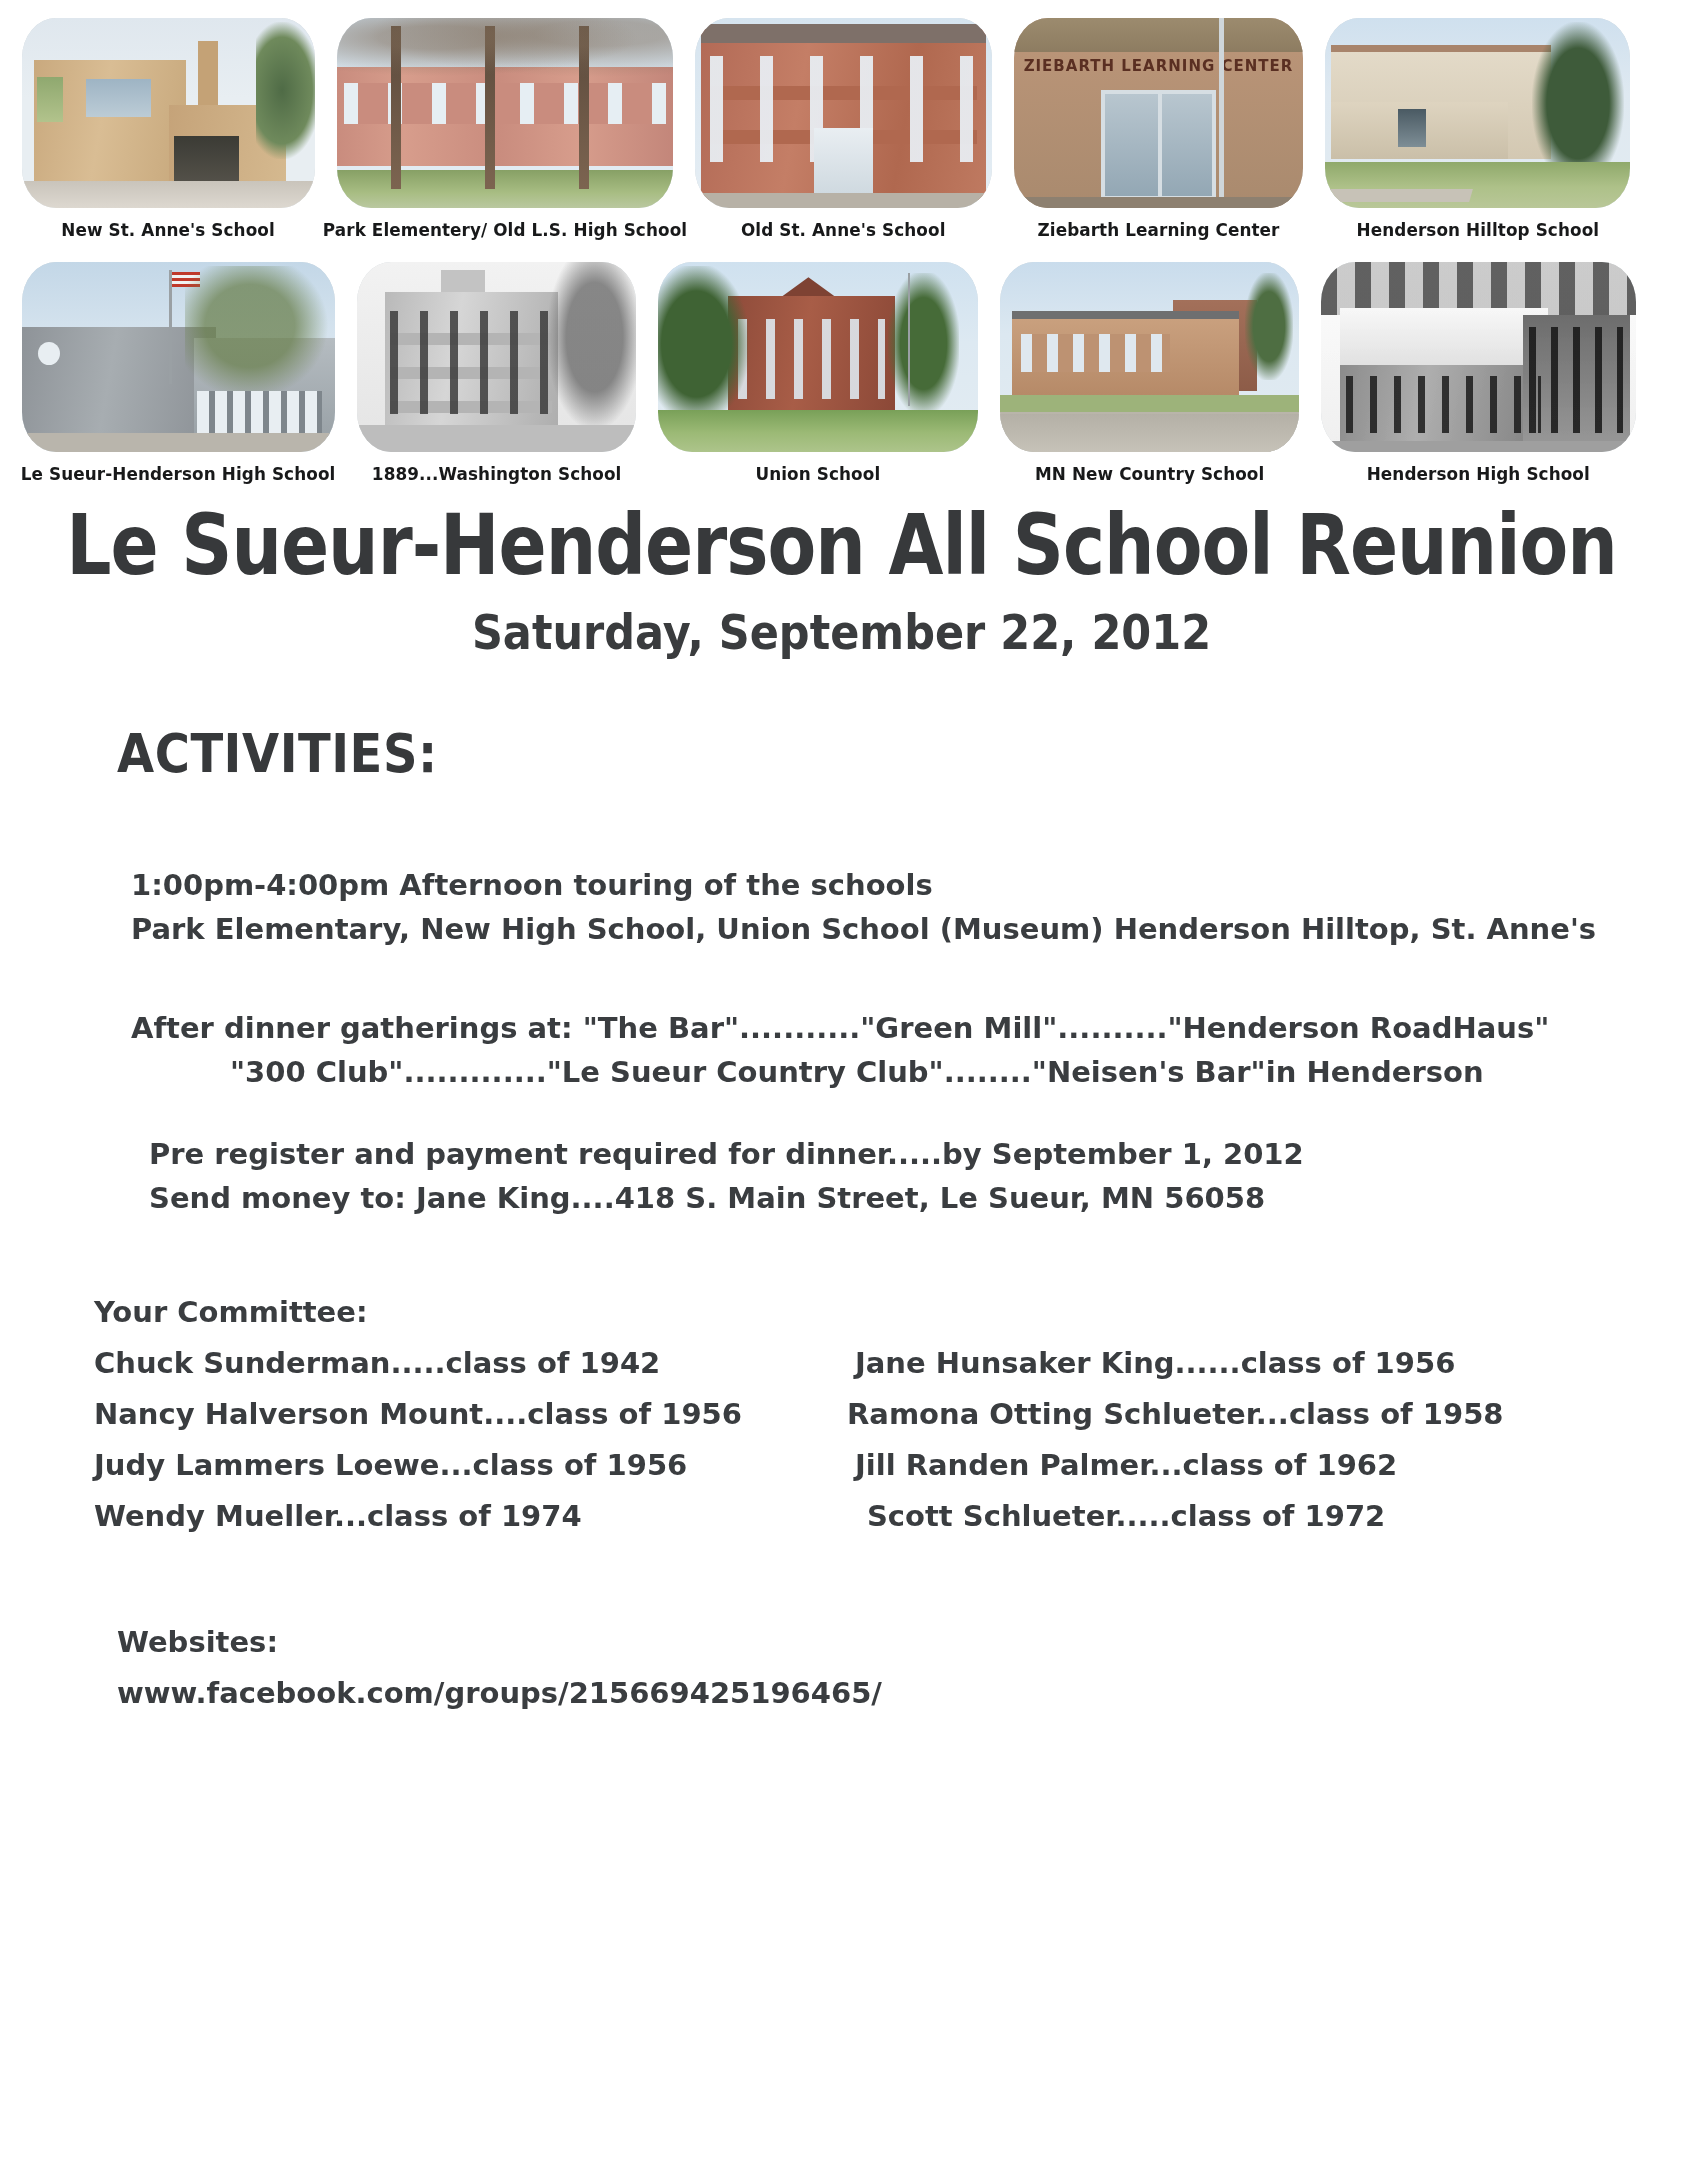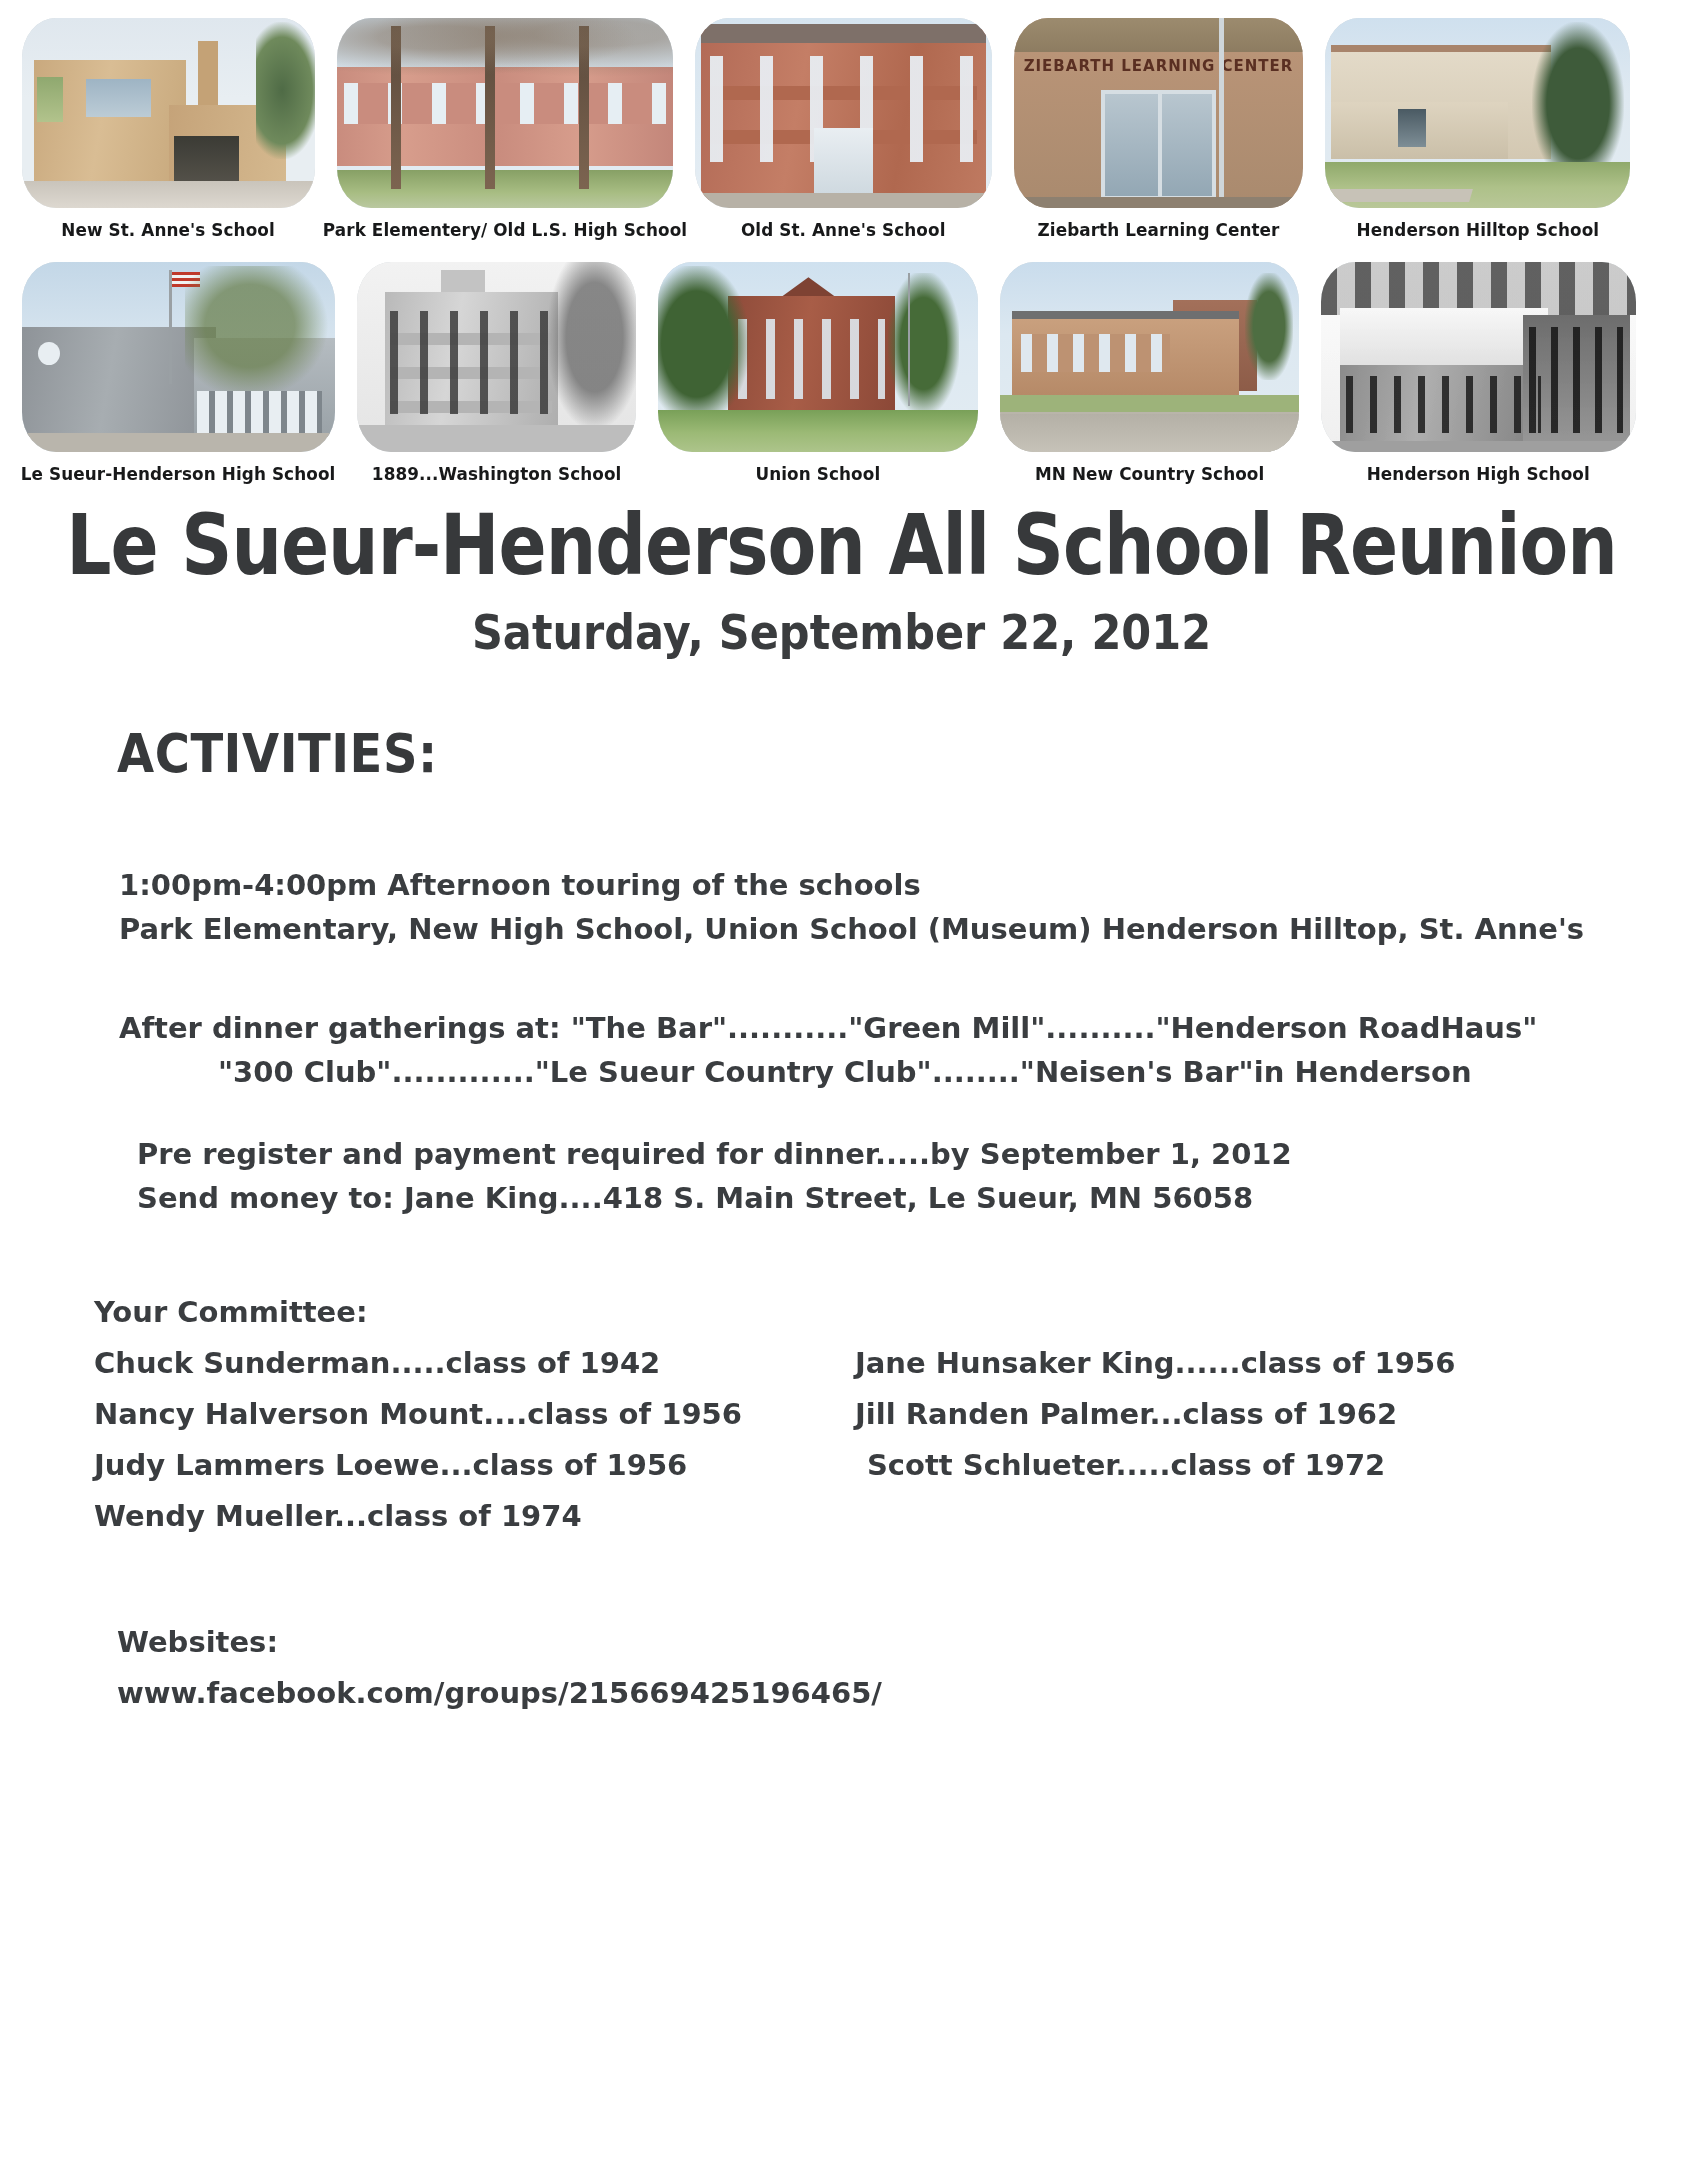--- a/index.html
+++ b/index.html
@@ -248,21 +248,21 @@
     transform-origin: left top;
   }
 
   .body-text {
     font-family: "DejaVu Sans", sans-serif;
     font-weight: 700;
     color: #3a3d40;
     font-size: 29px;
     line-height: 44px;
   }
-  .line { white-space: nowrap; }
+  .line { white-space: nowrap; margin-left: 12px; }
 
   .blk-tour   { margin: 85px 0 0 119px; }
   .blk-prog   { margin: 50px 0 0 119px; }
   .ind1 { padding-left: 178px; }
   .ind2 { padding-left: 188px; }
   .blk-after  { margin: 55px 0 0 119px; }
   .ind3 { padding-left: 99px; }
   .blk-reg    { margin: 38px 0 0 137px; }
 
   .committee {
@@ -467,20 +467,21 @@
     <div class="col-left">
       <div class="cl ind-a">Your Committee:</div>
       <div class="cl ind-a">Chuck Sunderman.....class of 1942</div>
       <div class="cl ind-a">Nancy Halverson Mount....class of 1956</div>
       <div class="cl ind-a">Judy Lammers Loewe...class of 1956</div>
       <div class="cl ind-a">Wendy Mueller...class of 1974</div>
     </div>
     <div class="col-right">
       <div class="cl" style="visibility:hidden">&nbsp;</div>
       <div class="cl ind-b">Jane Hunsaker King......class of 1956</div>
+      <div class="cl ind-c">Ramona Otting Schlueter...class of 1958</div>
       <div class="cl ind-b">Jill Randen Palmer...class of 1962</div>
       <div class="cl ind-d">Scott Schlueter.....class of 1972</div>
     </div>
   </div>
 
   <div class="body-text websites">
     <div class="wl">Websites:</div>
     <div class="wl">www.facebook.com/groups/215669425196465/</div>
   </div>
 

